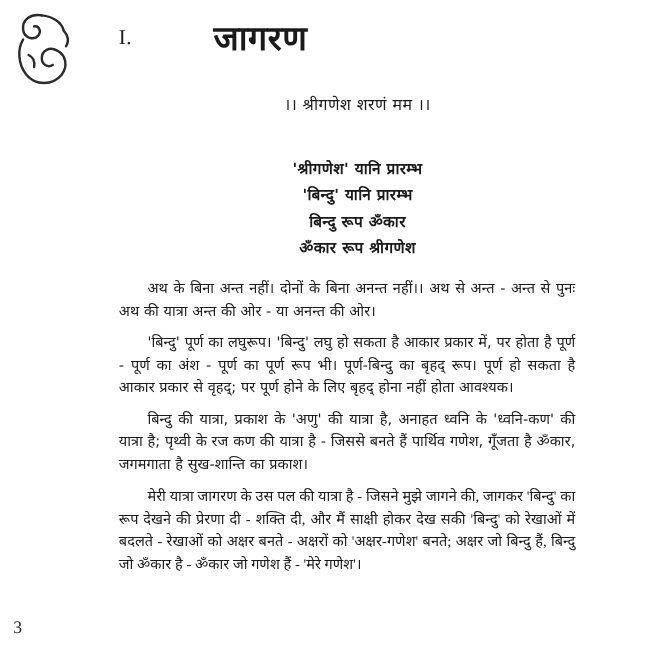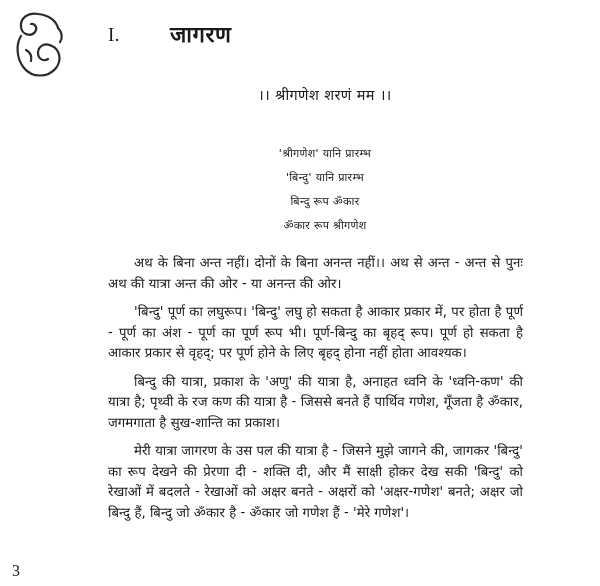--- a/index.html
+++ b/index.html
@@ -49,24 +49,25 @@
     align-items: flex-start;
   }
   .chapter-num {
     font-size: 19px;
     font-family: "Liberation Serif", serif;
     letter-spacing: 0.5px;
     padding-top: 6px;
     width: 62px;
   }
   .chapter-title {
-    font-size: 22px;
+    font-size: 31px;
     line-height: 34px;
     font-weight: bold;
     letter-spacing: 0.5px;
+    margin-left: 24px;
   }
 
   
   .center-block {
     position: absolute;
     left: 90px;
     width: 470px;
     text-align: center;
   }
   .invocation {
@@ -83,43 +84,44 @@
   }
 
   .verse {
     position: absolute;
     left: 90px;
     width: 470px;
     text-align: center;
     top: 142px;
   }
   .verse div {
-    font-size: 11px;
+    font-size: 14px;
     line-height: 24px;
-    font-weight: normal;
+    font-weight: bold;
     letter-spacing: 0.3px;
   }
 
   
   .body-copy {
     position: absolute;
     left: 108px;
     top: 253px;
     width: 415px;
   }
   .body-copy p {
     margin: 0 0 8px 0;
     font-size: 13.2px;
     line-height: 20.5px;
     text-align: justify;
     text-indent: 26px;
     letter-spacing: 0.05px;
   }
   .body-copy p.last {
     margin-bottom: 0;
+    font-family: Liberation Serif, serif;
   }
 
   
   .folio {
     position: absolute;
     left: 12px;
     bottom: 6px;
     font-size: 16px;
     font-family: "Liberation Serif", serif;
     color: #222;

